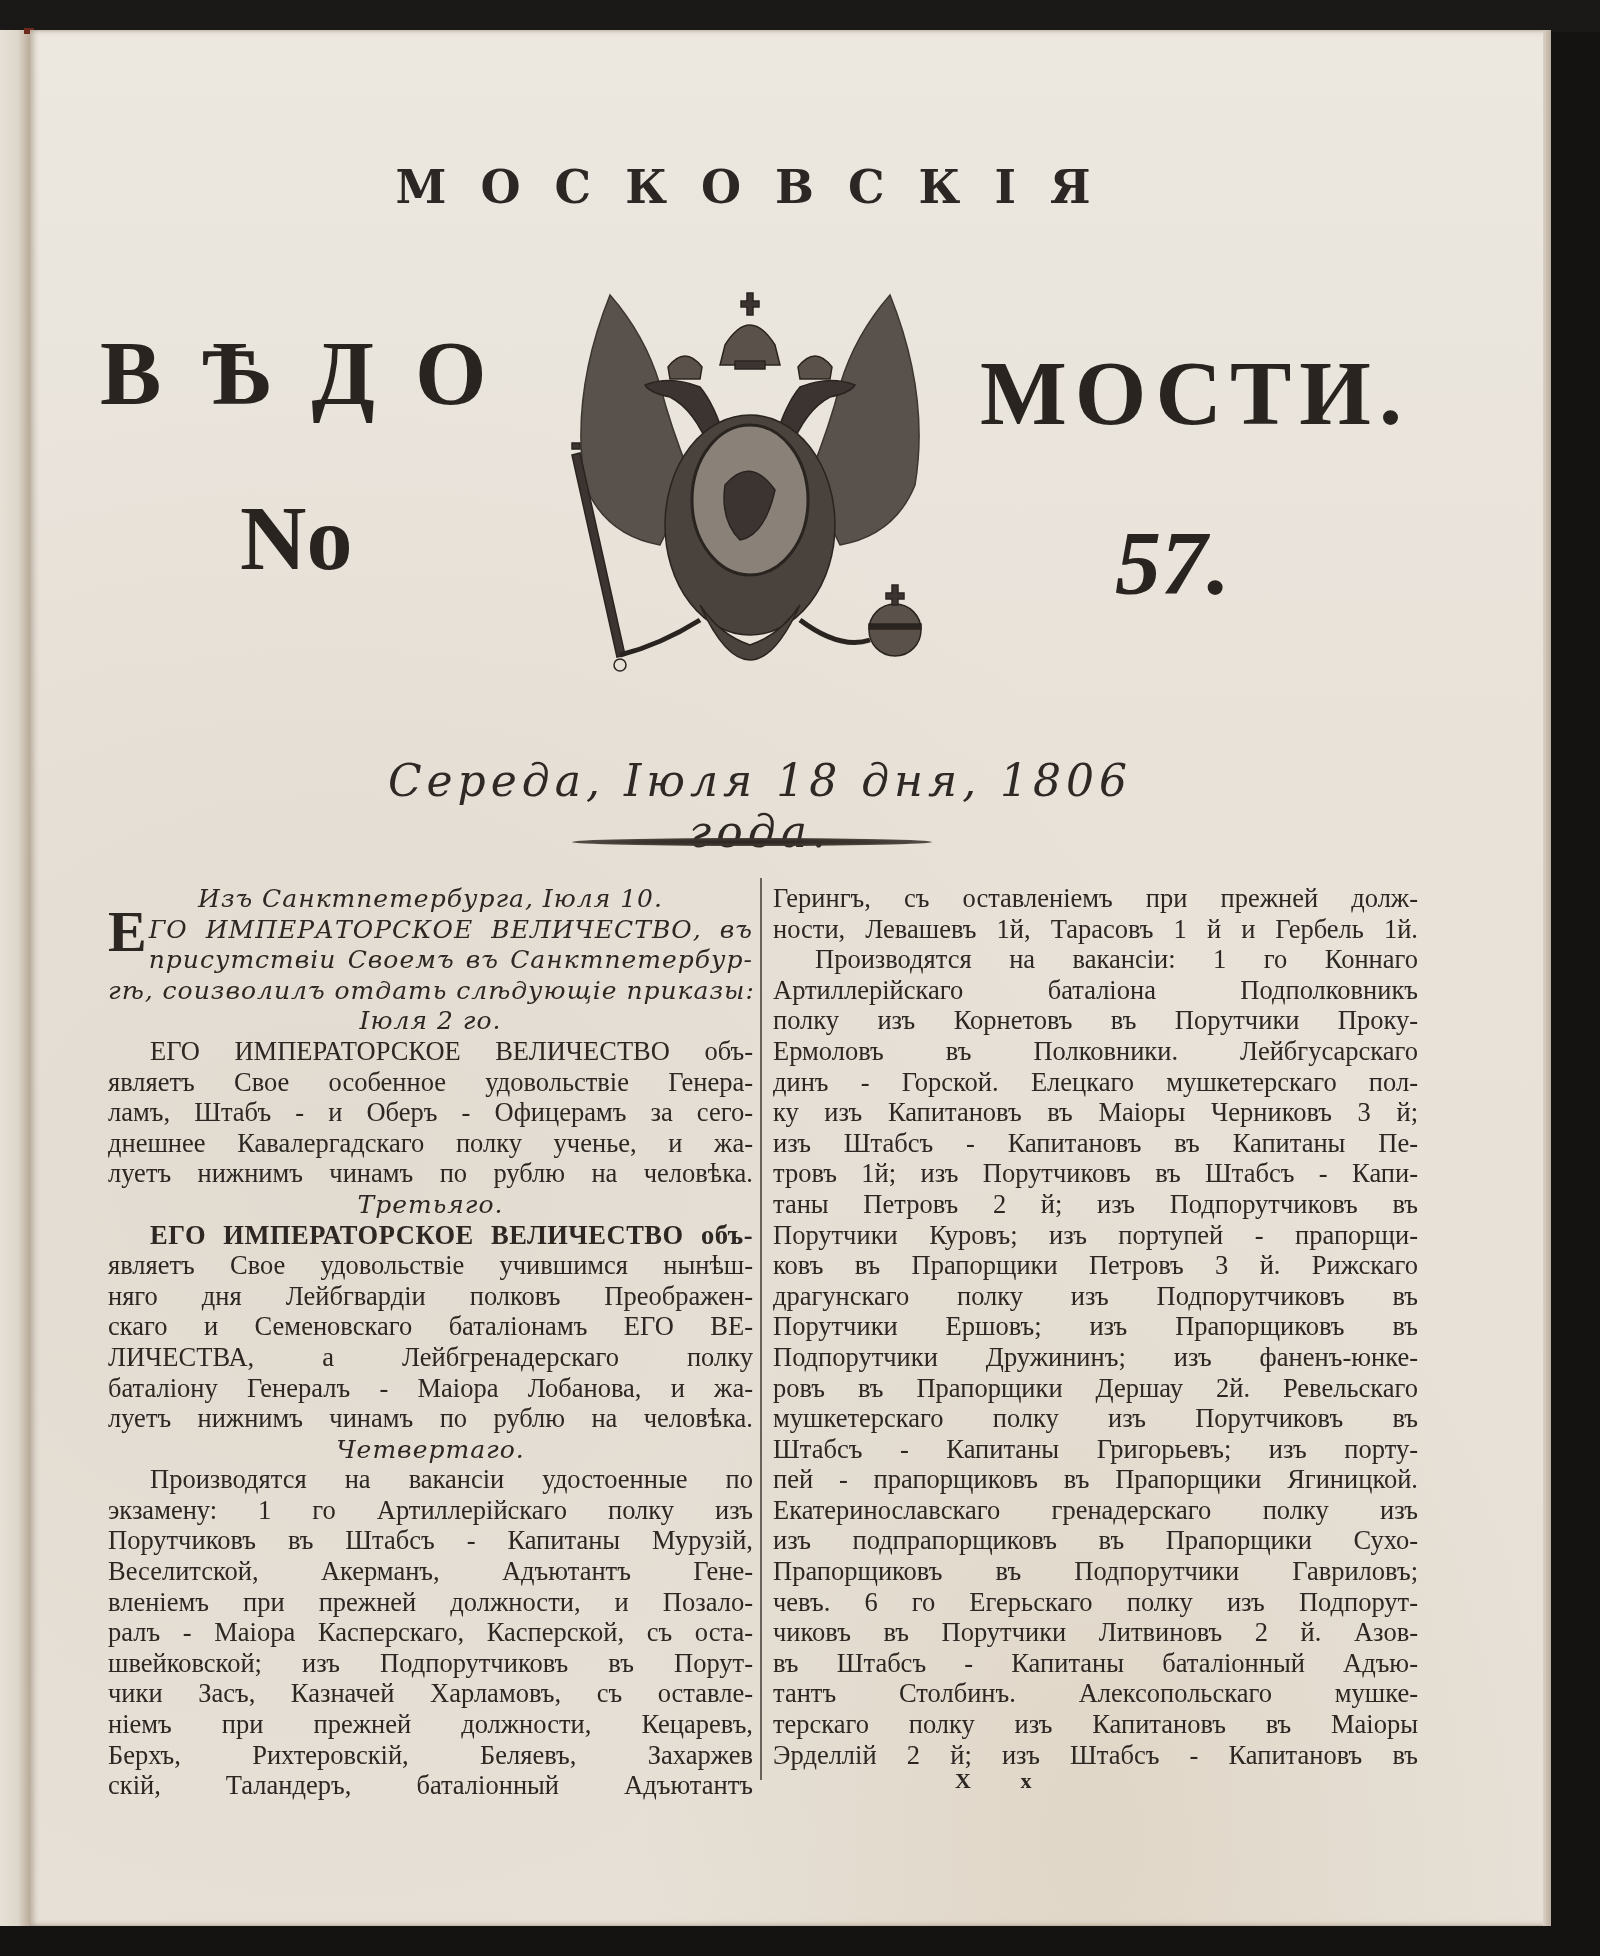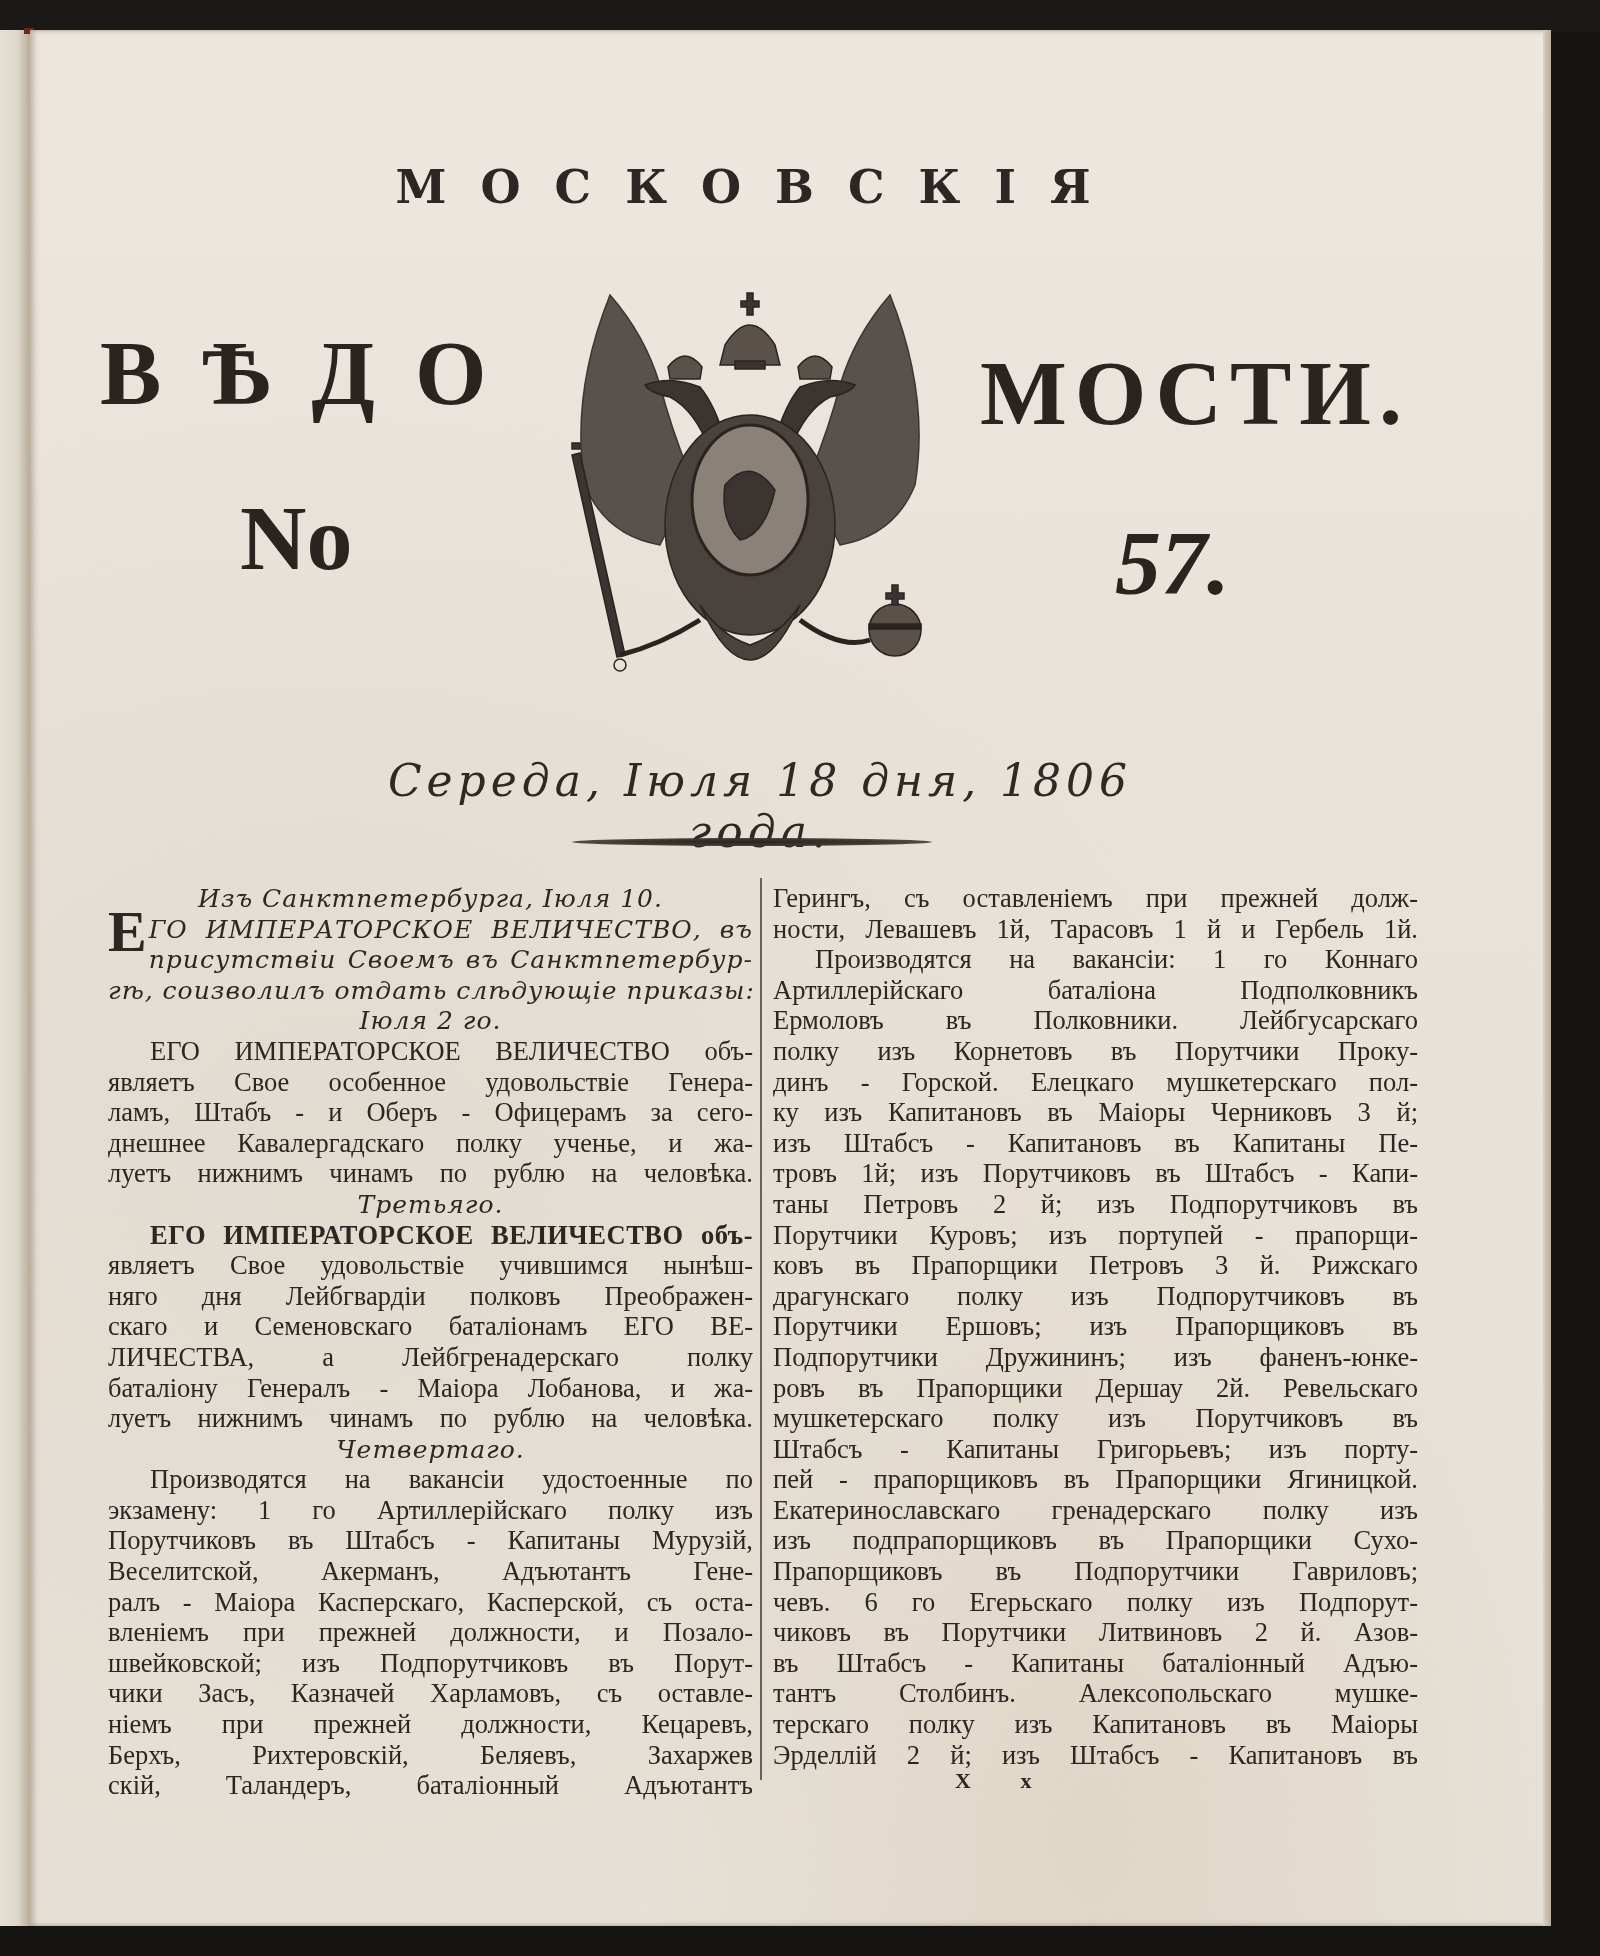--- a/index.html
+++ b/index.html
@@ -152,36 +152,36 @@
     <span class="line"><span>няго дня Лейбгвардіи полковъ Преображен-</span></span>
     <span class="line"><span>скаго и Семеновскаго баталіонамъ ЕГО ВЕ-</span></span>
     <span class="line"><span>ЛИЧЕСТВА, а Лейбгренадерскаго полку</span></span>
     <span class="line"><span>баталіону Генералъ - Маіора Лобанова, и жа-</span></span>
     <span class="line"><span>луетъ нижнимъ чинамъ по рублю на человѣка.</span></span>
     <span class="line center"><span class="ital">Четвертаго.</span></span>
     <span class="line indent"><span>Производятся на вакансіи удостоенные по</span></span>
     <span class="line"><span>экзамену: 1 го Артиллерійскаго полку изъ</span></span>
     <span class="line"><span>Порутчиковъ въ Штабсъ - Капитаны Мурузій,</span></span>
     <span class="line"><span>Веселитской, Акерманъ, Адъютантъ Гене-</span></span>
+    <span class="line"><span>вленіемъ при прежней должности, и Позало-</span></span>
     <span class="line"><span>ралъ - Маіора Касперскаго, Касперской, съ оста-</span></span>
-    <span class="line"><span>вленіемъ при прежней должности, и Позало-</span></span>
     <span class="line"><span>швейковской; изъ Подпорутчиковъ въ Порут-</span></span>
     <span class="line"><span>чики Засъ, Казначей Харламовъ, съ оставле-</span></span>
     <span class="line"><span>ніемъ при прежней должности, Кецаревъ,</span></span>
     <span class="line"><span>Берхъ, Рихтеровскій, Беляевъ, Захаржев</span></span>
     <span class="line"><span>скій, Таландеръ, баталіонный Адъютантъ</span></span>
   </div>
 <div class="col-divider"></div>
 <div class="col col-right" id="col-right">
     <span class="line"><span>Герингъ, съ оставленіемъ при прежней долж-</span></span>
     <span class="line"><span>ности, Левашевъ 1й, Тарасовъ 1 й и Гербель 1й.</span></span>
     <span class="line indent"><span>Производятся на вакансіи: 1 го Коннаго</span></span>
     <span class="line"><span>Артиллерійскаго баталіона Подполковникъ</span></span>
+    <span class="line"><span>полку изъ Корнетовъ въ Порутчики Проку-</span></span>
     <span class="line"><span>Ермоловъ въ Полковники. Лейбгусарскаго</span></span>
-    <span class="line"><span>полку изъ Корнетовъ въ Порутчики Проку-</span></span>
     <span class="line"><span>динъ - Горской. Елецкаго мушкетерскаго пол-</span></span>
     <span class="line"><span>ку изъ Капитановъ въ Маіоры Черниковъ 3 й;</span></span>
     <span class="line"><span>изъ Штабсъ - Капитановъ въ Капитаны Пе-</span></span>
     <span class="line"><span>тровъ 1й; изъ Порутчиковъ въ Штабсъ - Капи-</span></span>
     <span class="line"><span>таны Петровъ 2 й; изъ Подпорутчиковъ въ</span></span>
     <span class="line"><span>Порутчики Куровъ; изъ портупей - прапорщи-</span></span>
     <span class="line"><span>ковъ въ Прапорщики Петровъ 3 й. Рижскаго</span></span>
     <span class="line"><span>драгунскаго полку изъ Подпорутчиковъ въ</span></span>
     <span class="line"><span>Порутчики Ершовъ; изъ Прапорщиковъ въ</span></span>
     <span class="line"><span>Подпорутчики Дружининъ; изъ фаненъ-юнке-</span></span>

